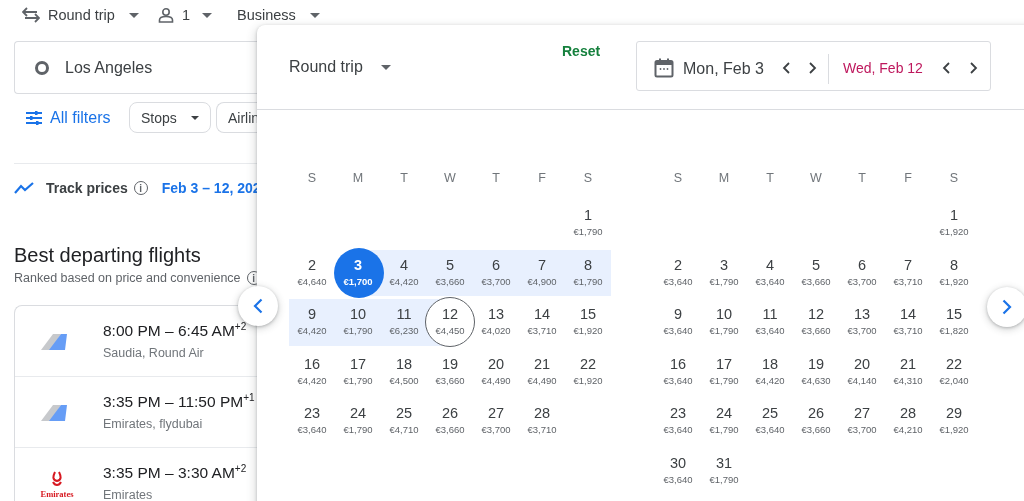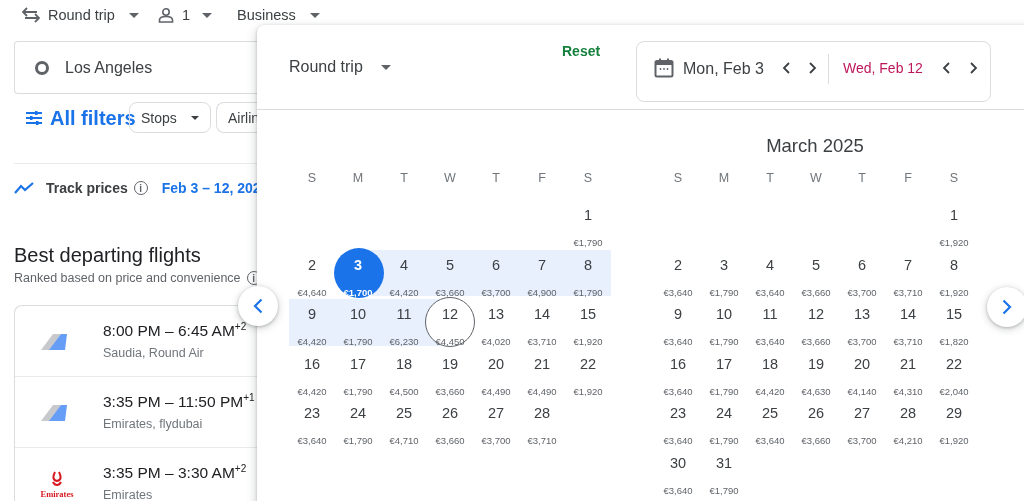--- a/index.html
+++ b/index.html
@@ -11,21 +11,21 @@
   .topopt .caret { width: 0; height: 0; border-left: 5px solid transparent; border-right: 5px solid transparent; border-top: 5px solid #5f6368; margin-left: 14px; }
   .topopt svg { margin-right: 8px; }
 
   
   .origin { position: absolute; left: 14px; top: 41px; width: 260px; height: 53px; border: 1px solid #dadce0; border-radius: 4px; border-right: none; display: flex; align-items: center; }
   .origin .ring { width: 14px; height: 14px; border: 3px solid #5f6368; border-radius: 50%; margin-left: 20px; margin-right: 16px; }
   .origin .val { font-size: 16px; color: #3c4043; }
 
   
   .filters { position: absolute; left: 14px; top: 102px; height: 32px; display: flex; align-items: center; }
-  .allfilters { display: flex; align-items: center; color: #1a73e8; font-weight: bold; font-size: 20px; cursor: pointer; margin-left: 12px; }
+  .allfilters { display: flex; align-items: center; color: #1a73e8; font-weight: normal; font-size: 16px; cursor: pointer; margin-left: 12px; }
   .allfilters svg { margin-right: 8px; }
   .chip { position: absolute; top: 102px; height: 31px; border: 1px solid #dadce0; border-radius: 8px; display: flex; align-items: center; padding: 0 11px; font-size: 14px; color: #3c4043; cursor: pointer; }
   .chip .caret { width: 0; height: 0; border-left: 4.5px solid transparent; border-right: 4.5px solid transparent; border-top: 4.5px solid #3c4043; margin-left: 14px; }
 
   .hr-left { position: absolute; left: 14px; top: 163px; width: 250px; height: 1px; background: #e8eaed; }
 
   
   .track { position: absolute; left: 14px; top: 180px; display: flex; align-items: center; font-size: 14px; }
   .track .lbl { color: #3c4043; font-weight: bold; margin-left: 10px; }
   .track .info { width: 14px; height: 14px; border: 1.5px solid #5f6368; border-radius: 50%; font-size: 10px; display: inline-flex; align-items: center; justify-content: center; color: #5f6368; margin-left: 6px; font-weight: bold; }
@@ -42,34 +42,34 @@
   .flight .times { position: absolute; left: 88px; top: 15px; font-size: 15.5px; color: #202124; white-space: nowrap; }
   .flight .times sup { font-size: 10px; vertical-align: 6px; }
   .flight .air { position: absolute; left: 88px; top: 40px; font-size: 12.5px; color: #70757a; white-space: nowrap; }
 
   
   .panel { position: absolute; left: 257px; top: 25px; width: 780px; height: 490px; background: #fff; box-shadow: 0 1px 3px rgba(60,64,67,0.3), 0 4px 8px 3px rgba(60,64,67,0.15); border-radius: 8px 0 0 0; }
   .panel-head { position: absolute; left: 0; top: 0; width: 767px; height: 85px; border-bottom: 1px solid #dadce0; }
   .tripsel { position: absolute; left: 32px; top: 33px; font-size: 16px; color: #3c4043; display: flex; align-items: center; cursor: pointer; }
   .tripsel .caret { width: 0; height: 0; border-left: 5px solid transparent; border-right: 5px solid transparent; border-top: 5px solid #5f6368; margin-left: 18px; }
   .reset { position: absolute; left: 305px; top: 18px; font-size: 14px; font-weight: bold; color: #15803d; cursor: pointer; }
-  .datebox { position: absolute; left: 379px; top: 16px; width: 355px; height: 61px; border: 1px solid #dadce0; border-radius: 8px; }
+  .datebox { position: absolute; left: 379px; top: 16px; width: 355px; height: 50px; border: 1px solid #dadce0; border-radius: 3px; }
   .datebox .cal { position: absolute; left: 17px; top: 16px; }
   .datebox .d1 { position: absolute; left: 46px; top: 18px; font-size: 16px; color: #3c4043; cursor: pointer; }
   .datebox .nav { position: absolute; top: 16px; width: 20px; height: 20px; display: flex; align-items: center; justify-content: center; cursor: pointer; }
   .datebox .sep { position: absolute; left: 191px; top: 12px; width: 1px; height: 30px; background: #dadce0; }
   .datebox .d2 { position: absolute; left: 206px; top: 18px; font-size: 14px; color: #be185d; cursor: pointer; }
 
   .month-title { position: absolute; font-size: 18.5px; color: #3c4043; text-align: center; width: 322px; }
   .dow { position: absolute; font-size: 12.5px; color: #70757a; width: 46px; text-align: center; }
 
   .range-band { position: absolute; background: #e8f0fe; }
   .day { position: absolute; width: 46px; height: 48px; text-align: center; cursor: pointer; }
   .day .n { display: block; font-size: 14.5px; color: #3c4043; margin-top: 8px; line-height: 16px; }
-  .day .p { display: block; font-size: 9.5px; color: #5f6368; margin-top: 14px; line-height: 11px; }
+  .day .p { display: block; font-size: 9.5px; color: #5f6368; margin-top: 3px; line-height: 11px; }
   .day.start .circle { position: absolute; left: -1px; top: -1px; width: 50px; height: 50px; border-radius: 50%; background: #1a73e8; }
   .day.start .n, .day.start .p { position: relative; color: #fff; font-weight: bold; }
   .day.end .circle { position: absolute; left: -2px; top: -1px; width: 50px; height: 50px; border-radius: 50%; border: 1.5px solid #5f6368; background: #fff; }
   .day.end .n, .day.end .p { position: relative; }
 
   .arrow-btn { position: absolute; width: 40px; height: 40px; border-radius: 50%; background: #fff; box-shadow: 0 1px 3px rgba(60,64,67,0.3), 0 2px 6px 2px rgba(60,64,67,0.15); display: flex; align-items: center; justify-content: center; cursor: pointer; }
 </style>
 </head>
 <body>
 
@@ -199,21 +199,20 @@
           </svg>
         </span>
       <span class="nav" style="left:327px">
           <svg width="8" height="12" viewBox="0 0 8 12">
             <path d="M1 1 L6 6 L1 11" fill="none" stroke="#3c4043" stroke-width="1.8"></path>
           </svg>
         </span>
     </div>
   </div>
 
-  <div class="month-title" style="left:397px; top:110px">March 2025</div>
 
   <div id="dow-feb">
       <div class="dow" style="left: 32px; top: 146px;">S</div>
       <div class="dow" style="left: 78px; top: 146px;">M</div>
       <div class="dow" style="left: 124px; top: 146px;">T</div>
       <div class="dow" style="left: 170px; top: 146px;">W</div>
       <div class="dow" style="left: 216px; top: 146px;">T</div>
       <div class="dow" style="left: 262px; top: 146px;">F</div>
       <div class="dow" style="left: 308px; top: 146px;">S</div>
     </div>

